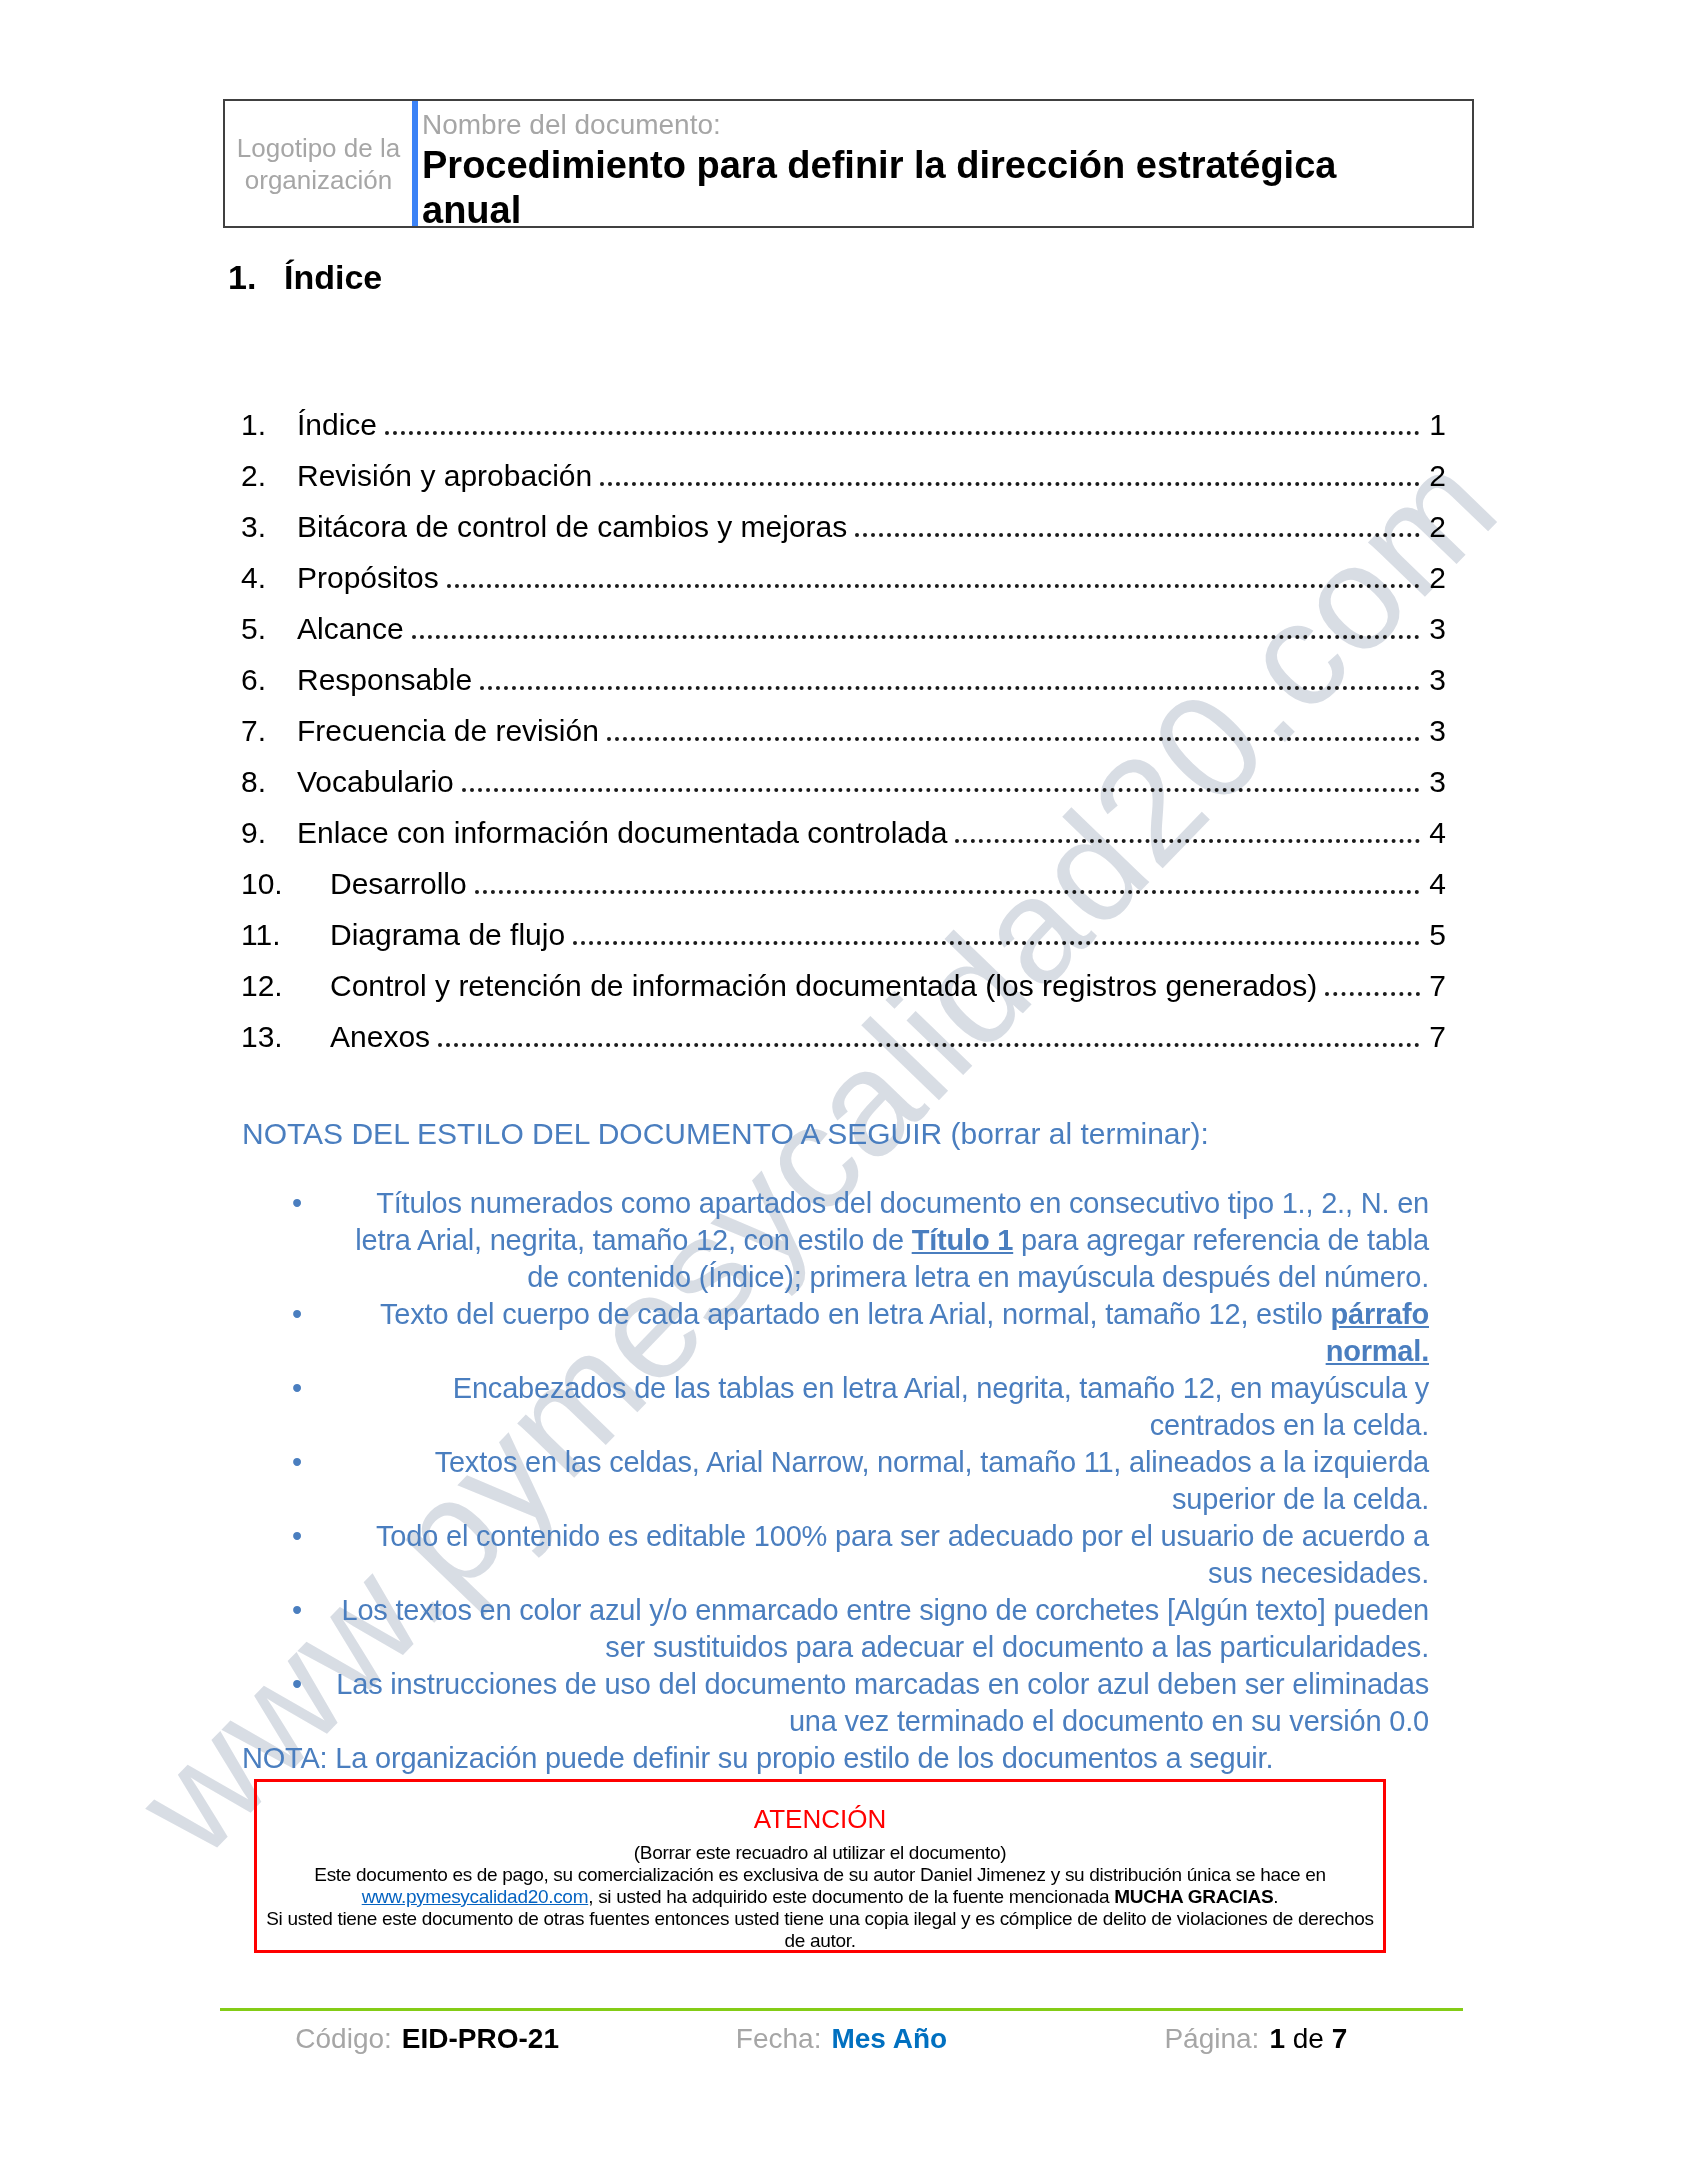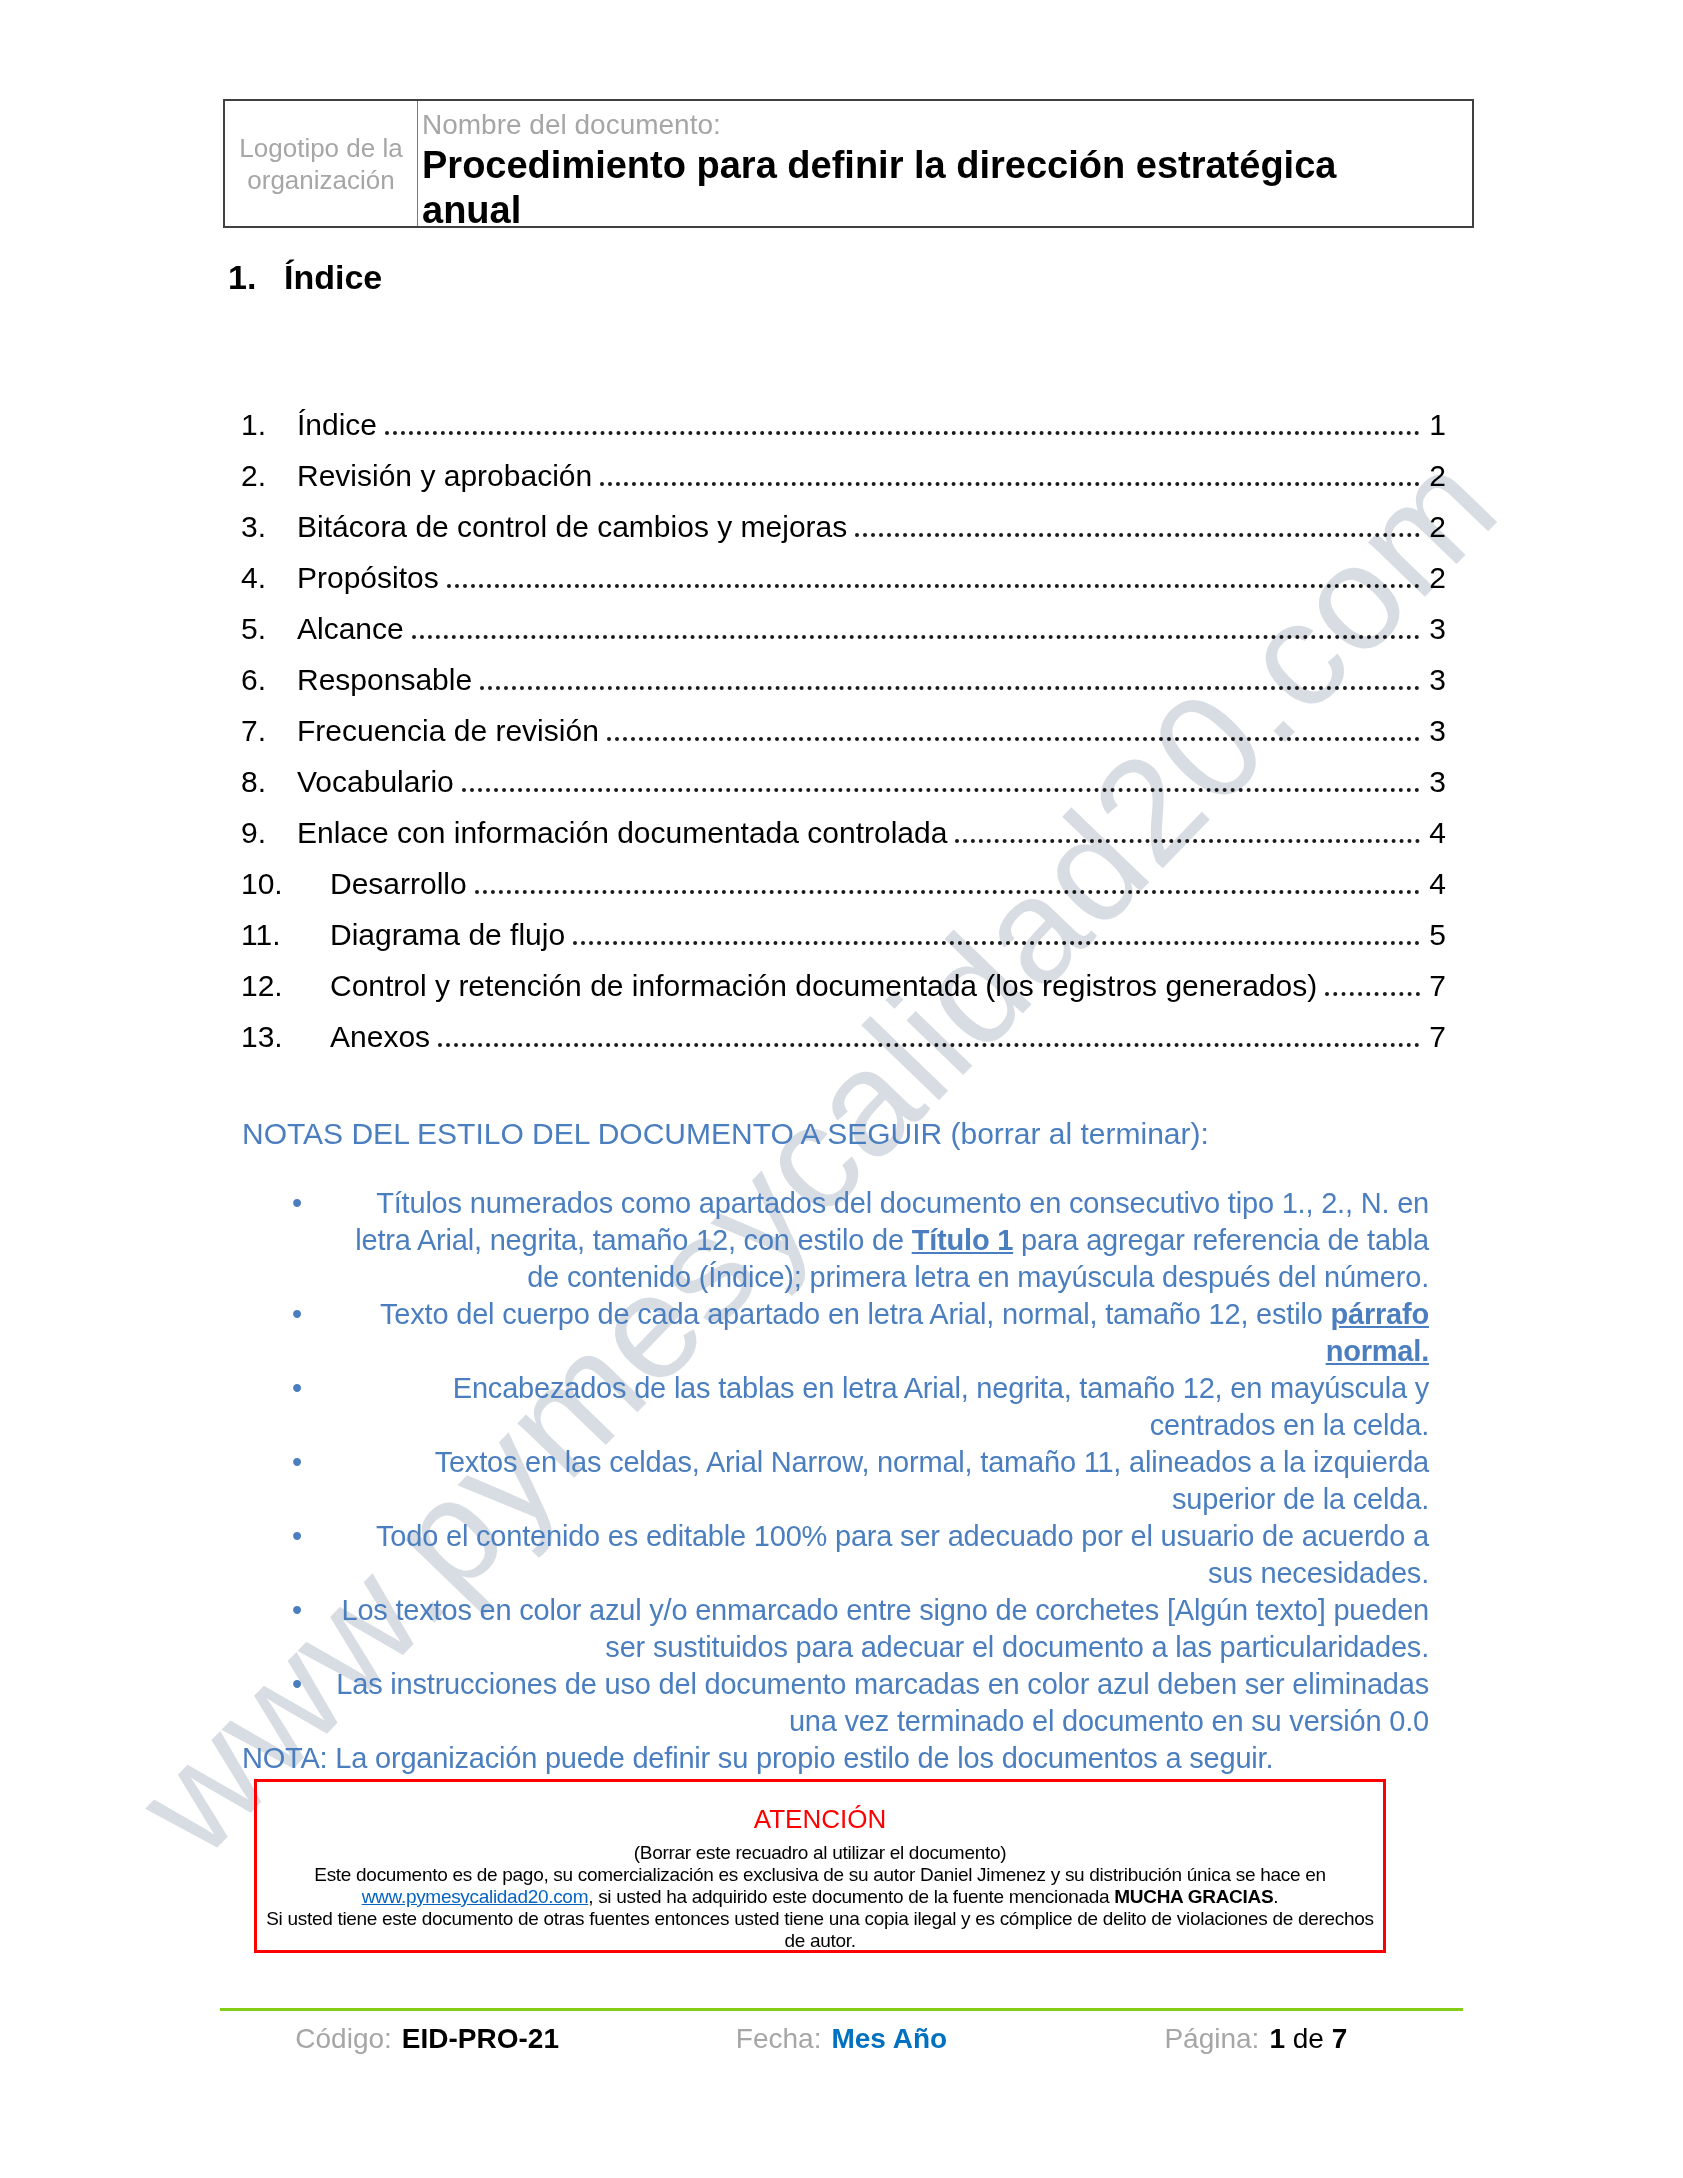--- a/index.html
+++ b/index.html
@@ -15,21 +15,21 @@
     z-index:0; letter-spacing:2px; font-weight:400;
   }
   .content { position:absolute; inset:0; z-index:1; }
 
   
   .header-table {
     position:absolute; left:223px; top:99px; width:1251px; height:129px;
     border:2px solid #404040; box-sizing:border-box; display:flex; background:transparent;
   }
   .ht-left {
-    width:193px; border-right:1px solid #3b82f6; box-sizing:border-box;
+    width:193px; border-right:6px solid #3b82f6; box-sizing:border-box;
     display:flex; align-items:center; justify-content:center; text-align:center;
     color:#a6a6a6; font-size:26px; line-height:32px; padding:0 8px;
   }
   .ht-right { flex:1; padding:8px 0 0 4px; box-sizing:border-box; }
   .doc-label { color:#a6a6a6; font-size:28px; line-height:32px; }
   .doc-title { width:950px; font-size:38px; line-height:45px; font-weight:bold; color:#000; margin-top:2px; }
 
   
   .h1 { position:absolute; left:228px; top:258px; font-size:34px; font-weight:bold; }
   .h1 .h1-num { display:inline-block; width:56px; }

